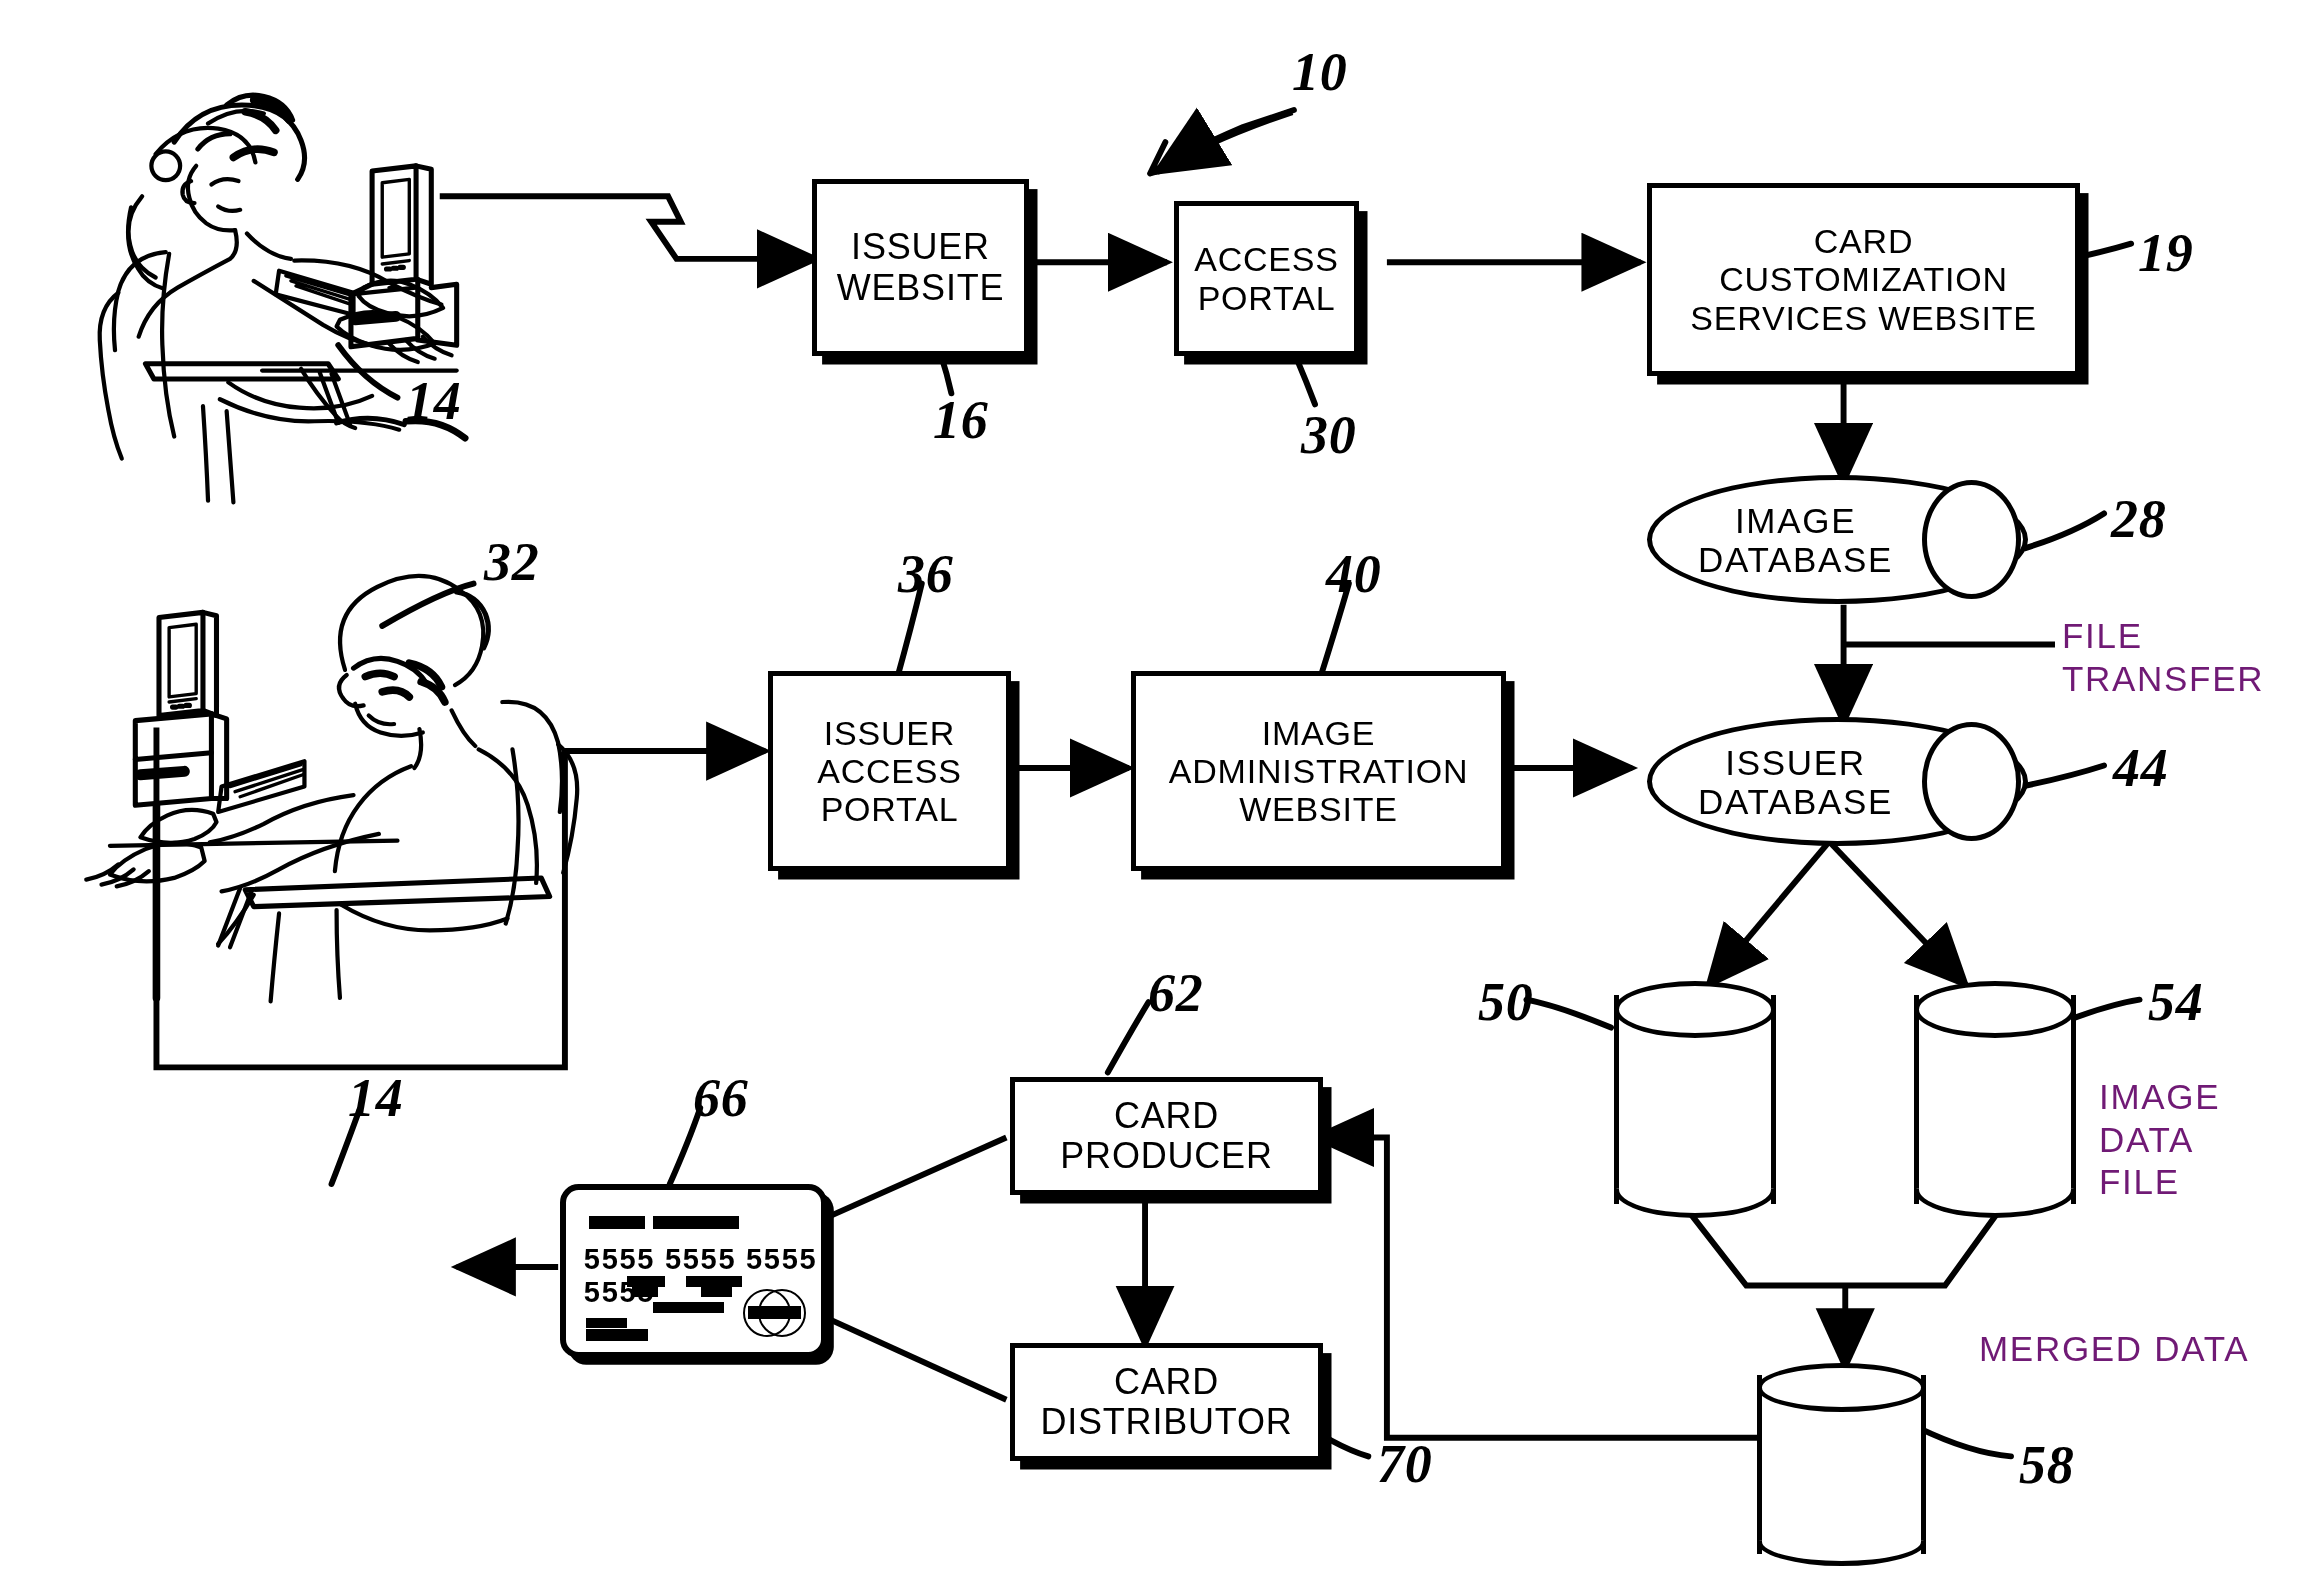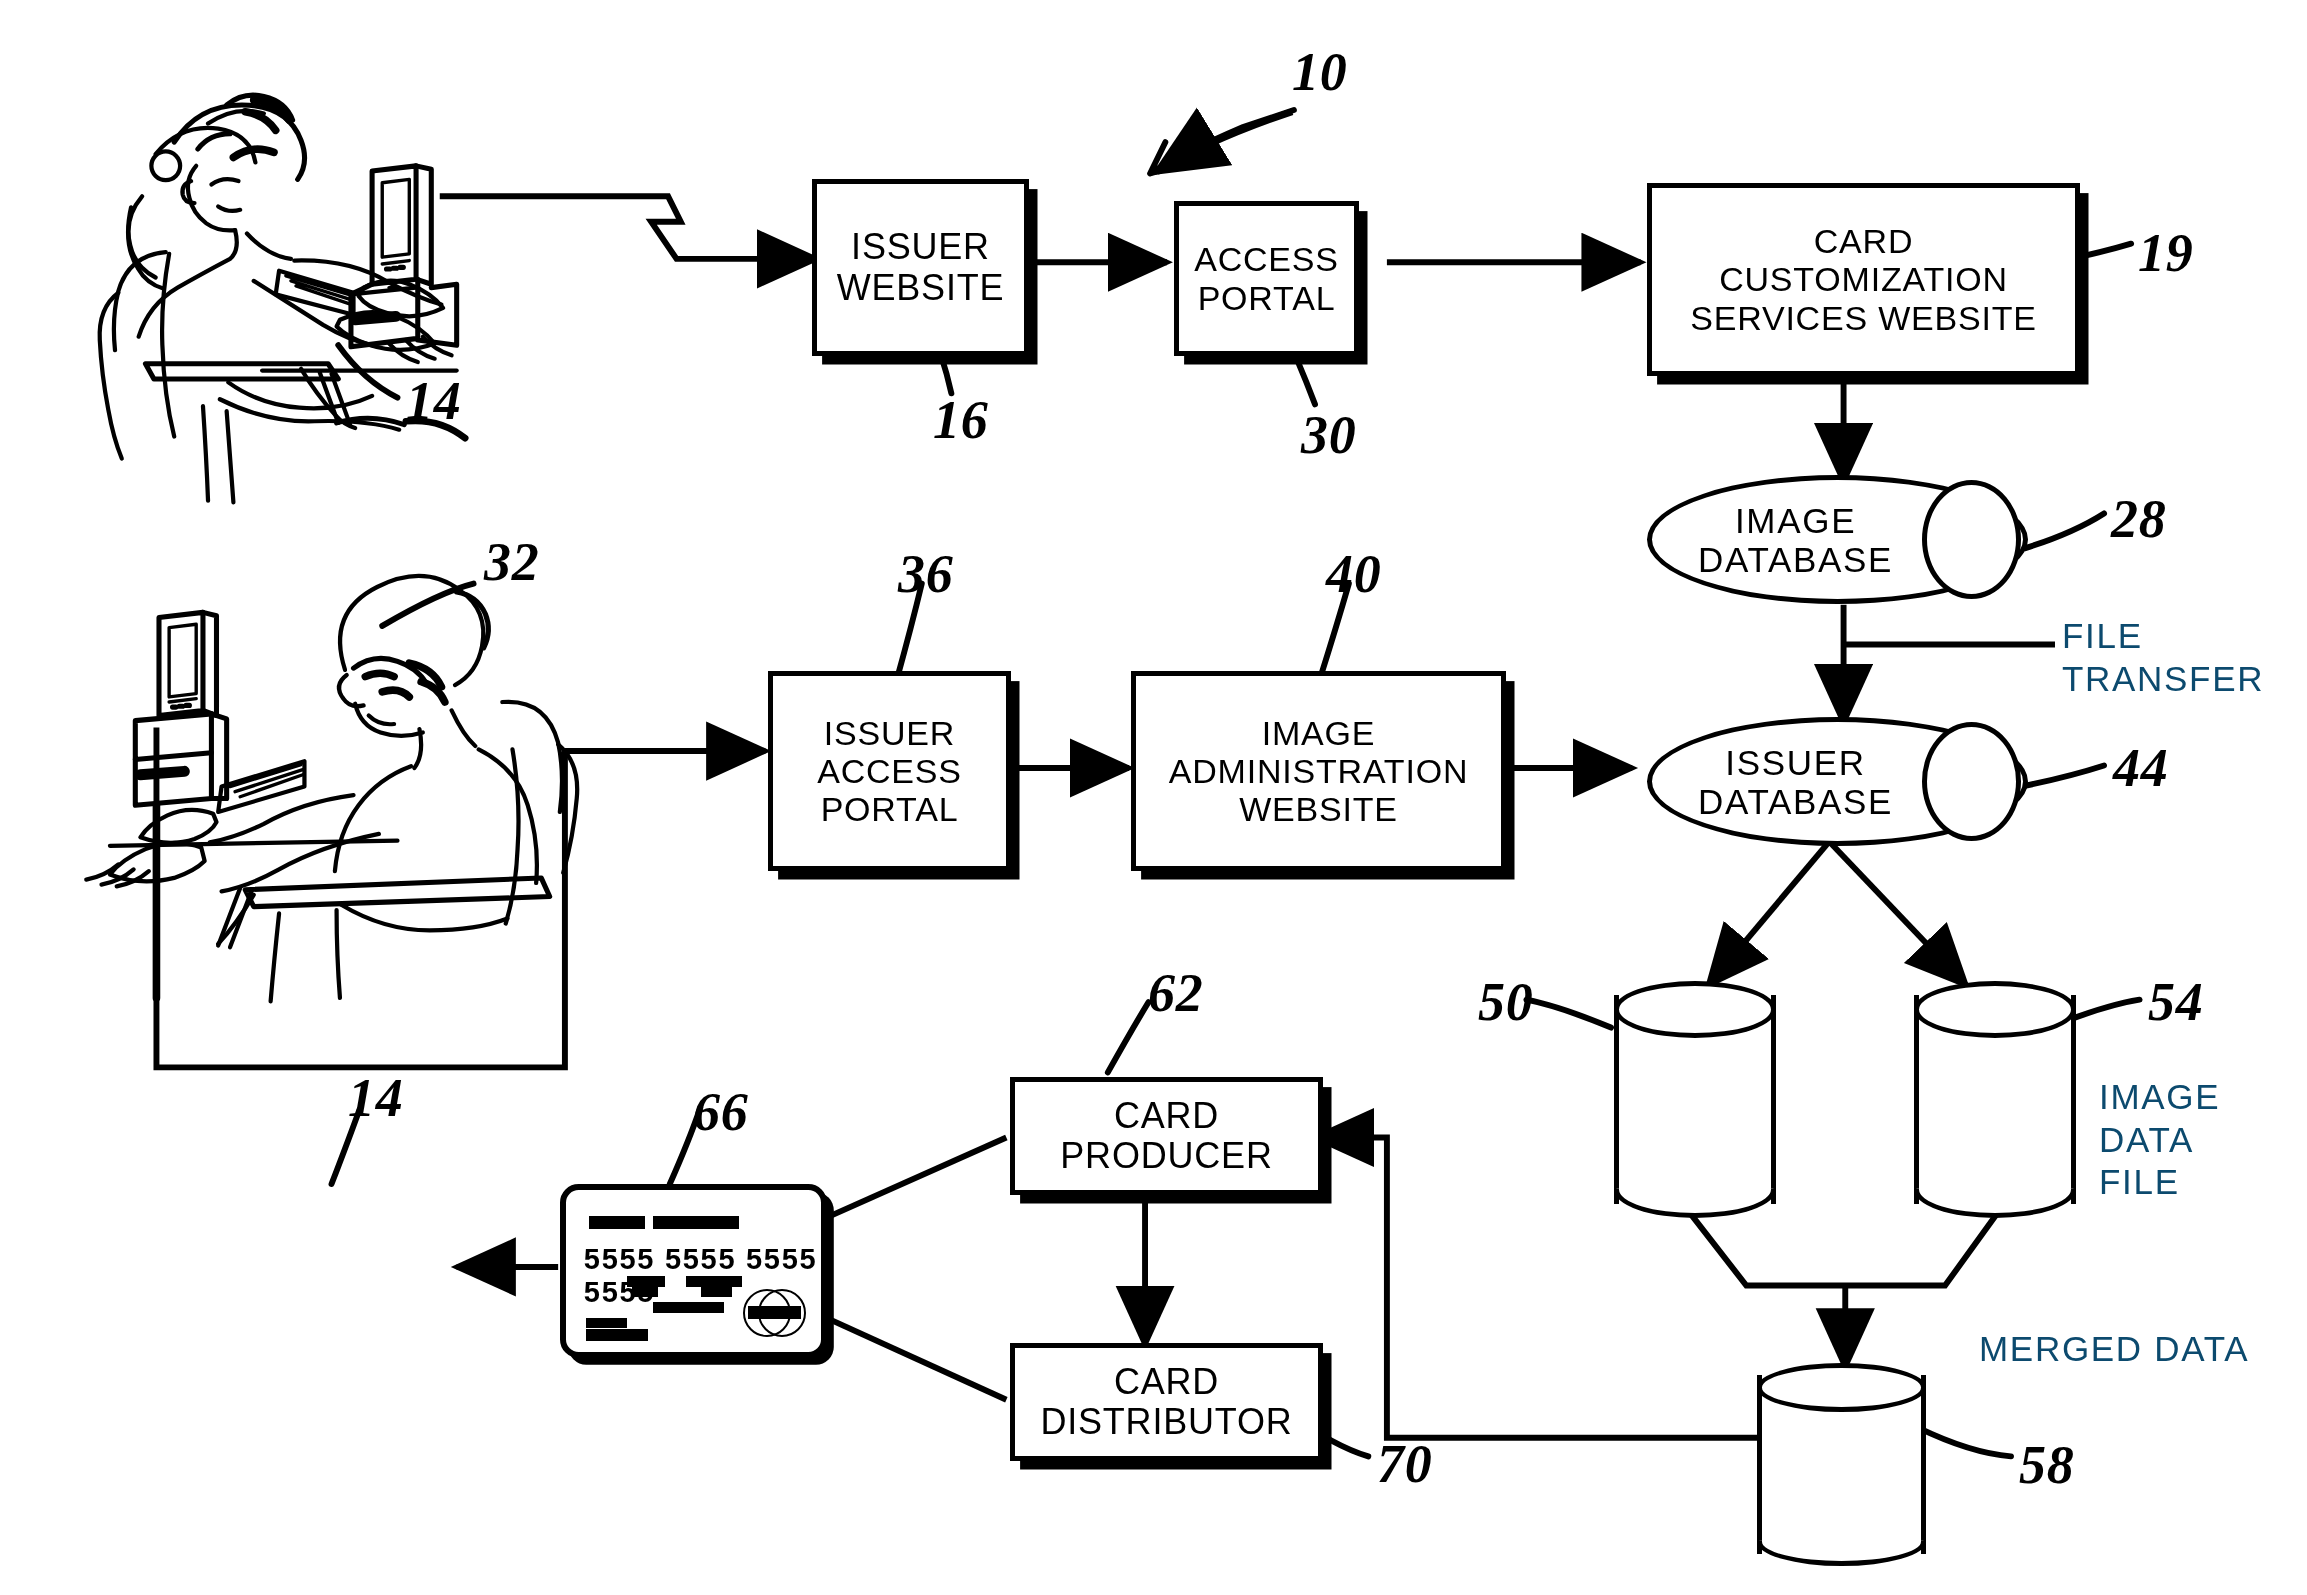--- a/index.html
+++ b/index.html
@@ -14,21 +14,21 @@
         font-family:"Liberation Sans",sans-serif;font-weight:400;
         letter-spacing:0.8px;line-height:1.12;color:#000;}
   .node span{display:block;white-space:pre-line;}
 
   
   .ref{position:absolute;font-family:"Liberation Serif",serif;font-style:italic;
        font-weight:700;font-size:54px;color:#000;letter-spacing:0.8px;}
 
   
   .cap{position:absolute;font-family:"Liberation Sans",sans-serif;font-size:35px;
-       color:#0c4a6e;letter-spacing:1.7px;line-height:1.22;white-space:pre-line;text-align:left;}
+       color:#701a75;letter-spacing:1.7px;line-height:1.22;white-space:pre-line;text-align:left;}
 
   
   .hdb{position:absolute;}
   .hdb .body{position:absolute;left:0;top:0;width:100%;height:100%;
              border:5px solid #000;border-radius:50% / 50%;background:#fff;box-sizing:border-box;}
   .hdb .cap-e{position:absolute;right:6.8px;top:5px;bottom:5px;width:26%;
               border:5px solid #000;border-radius:50%;box-sizing:border-box;background:#fff;}
   .hdb .lbl{position:absolute;left:4%;top:50%;transform:translateY(-50%);
             width:70%;text-align:center;font-size:35px;letter-spacing:1.7px;line-height:1.12;
             white-space:pre-line;}
@@ -356,18 +356,18 @@
   <div class="ref" style="left:2138px;top:222px;">19</div>
   <div class="ref" style="left:2111px;top:488px;">28</div>
   <div class="ref" style="left:484px;top:531px;">32</div>
   <div class="ref" style="left:898px;top:543px;">36</div>
   <div class="ref" style="left:1326px;top:543px;">40</div>
   <div class="ref" style="left:2113px;top:737px;">44</div>
   <div class="ref" style="left:1478px;top:971px;">50</div>
   <div class="ref" style="left:2148px;top:971px;">54</div>
   <div class="ref" style="left:2019px;top:1434px;">58</div>
   <div class="ref" style="left:1148px;top:962px;">62</div>
-  <div class="ref" style="left:693px;top:1067px;margin-top:14px;">66</div>
+  <div class="ref" style="left:693px;top:1067px;">66</div>
   <div class="ref" style="left:348px;top:1067px;">14</div>
   <div class="ref" style="left:1377px;top:1433px;">70</div>
 
 </div>
 
 
 </body></html>

